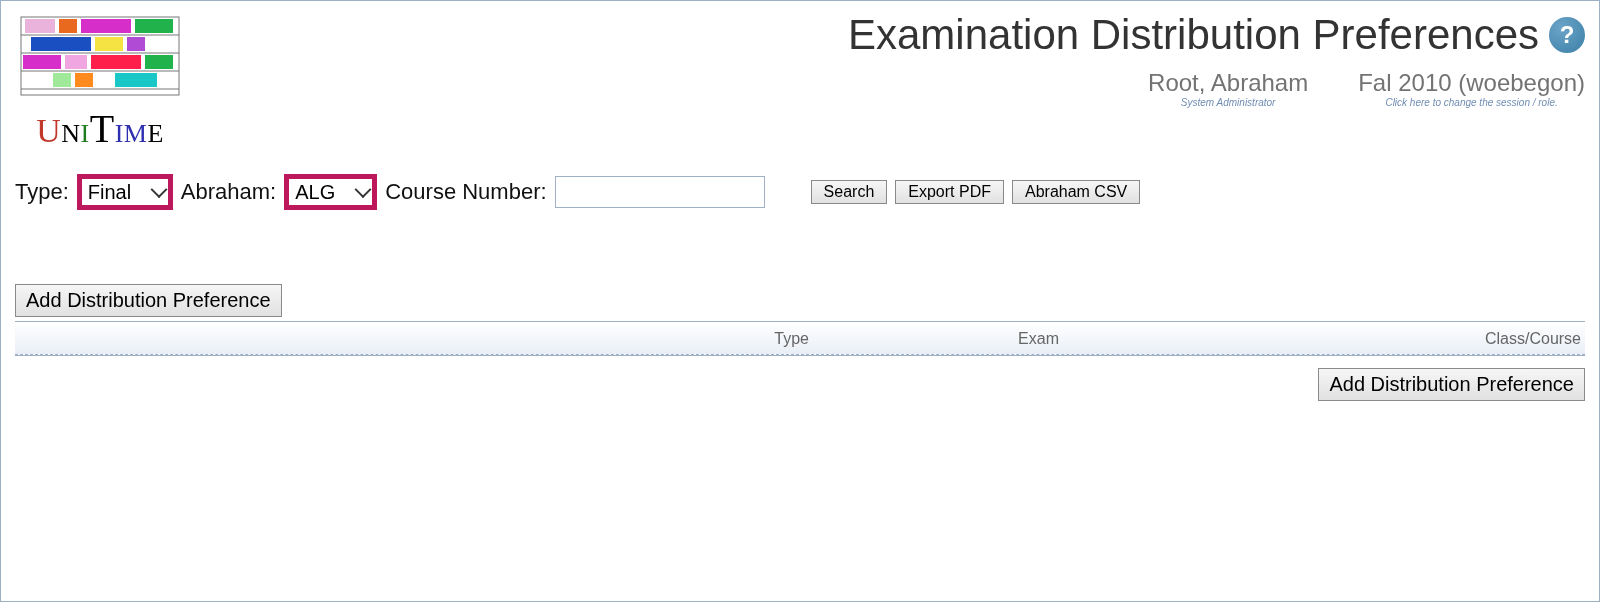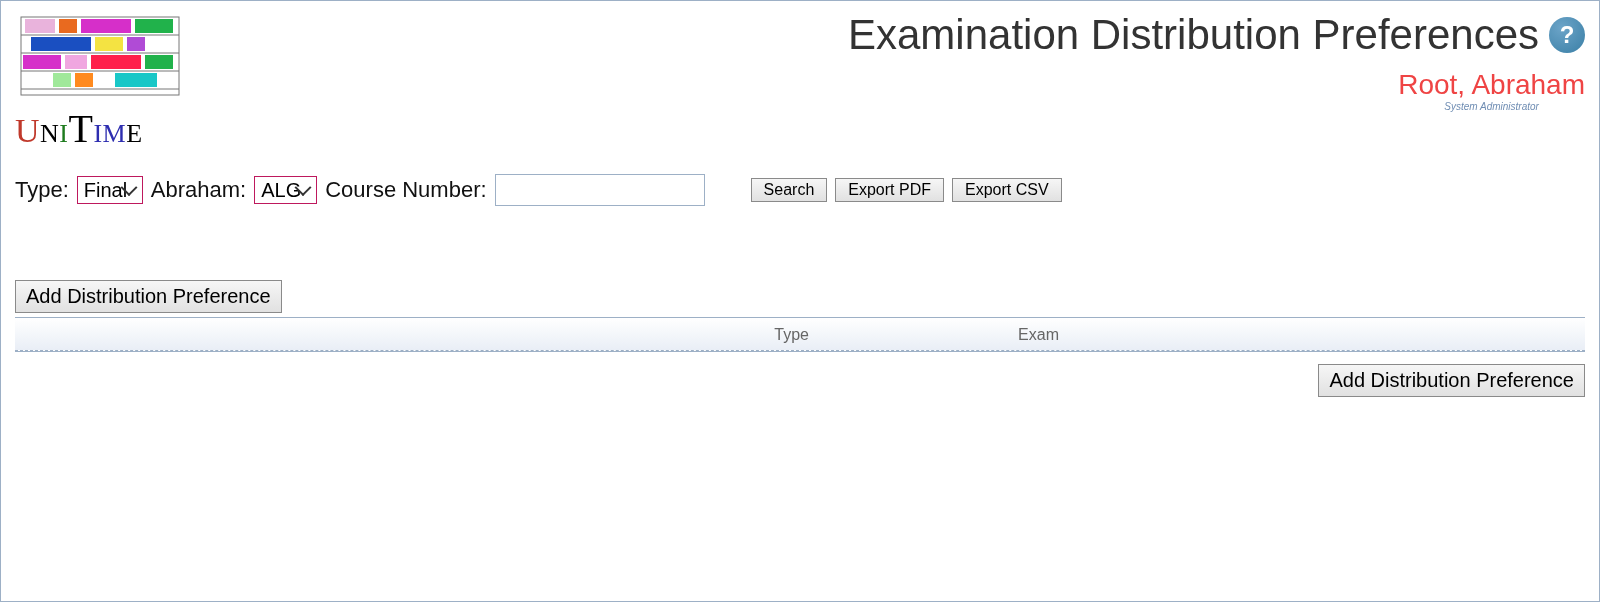--- a/index.html
+++ b/index.html
@@ -14,21 +14,21 @@
       border: 1px solid #9db0c6;
       padding: 10px 14px;
       position: relative;
     }
     .top {
       display: flex;
       align-items: flex-start;
       justify-content: space-between;
       margin-bottom: 22px;
     }
-    .logo-col { display: flex; flex-direction: column; }
+    .logo-col { display: flex; flex-direction: column; text-align: center; }
     .logo-svg { width: 170px; height: 90px; }
     .logo-text {
       font-family: "Comic Sans MS", "Marker Felt", cursive;
       font-size: 34px;
       letter-spacing: 0.5px;
       margin-top: 4px;
       white-space: nowrap;
     }
     .logo-text .u { color: #c0392b; }
     .logo-text .n { color: #000; font-size: 26px; }
@@ -54,39 +54,39 @@
       height: 36px;
       border-radius: 50%;
       background: radial-gradient(circle at 35% 30%, #6ca4c8, #3a7fa6);
       color: #fff;
       font-weight: bold;
       font-size: 24px;
       cursor: pointer;
     }
     .identity { display: flex; justify-content: flex-end; gap: 50px; margin-top: 10px; }
     .identity-block { text-align: center; }
-    .identity-name { font-size: 28px; color: #ef4444; }
+    .identity-name { font-size: 24px; color: #737373; }
     .identity-sub {
       font-size: 10px;
       font-style: italic;
       color: #6f8db3;
       cursor: pointer;
     }
     .toolbar {
       display: flex;
       align-items: center;
       gap: 8px;
       font-size: 22px;
       margin-bottom: 74px;
     }
     .toolbar label { color: #111; }
     .sel {
       font-size: 20px;
-      padding: 2px 14px 2px 6px;
-      border: 1px solid #be185d;
+      padding: 2px 36px 2px 6px;
+      border: 5px solid #be185d;
       background: #fff;
       appearance: none;
       position: relative;
     }
     .sel-wrap { position: relative; display: inline-block; }
     .sel-wrap::after {
       content: "";
       position: absolute;
       right: 8px;
       top: 50%;
@@ -179,20 +179,24 @@
     <div class="page-title-col">
       <div class="page-title">
         <span>Examination Distribution Preferences</span>
         <span class="help-icon" title="Help">?</span>
       </div>
       <div class="identity">
         <div class="identity-block">
           <div class="identity-name">Root, Abraham</div>
           <div class="identity-sub">System Administrator</div>
         </div>
+        <div class="identity-block">
+          <div class="identity-name">Fal 2010 (woebegon)</div>
+          <div class="identity-sub">Click here to change the session / role.</div>
+        </div>
       </div>
     </div>
   </div>
 
   <div class="toolbar">
     <label>Type:</label>
     <span class="sel-wrap">
       <select class="sel">
         <option>Final</option>
       </select>
@@ -201,29 +205,30 @@
     <span class="sel-wrap">
       <select class="sel">
         <option>ALG</option>
       </select>
     </span>
     <label>Course Number:</label>
     <input type="text" class="txt" value="" style="">
     <span class="gap30"></span>
     <button class="btn">Search</button>
     <button class="btn">Export PDF</button>
-    <button class="btn">Export CSV</button>
+    <button class="btn">Abraham CSV</button>
   </div>
 
   <div class="section-header">
     <button class="btn btn-wide">Add Distribution Preference</button>
   </div>
 
   <div class="table-head">
     <div class="col-type">Type</div>
     <div class="col-exam">Exam</div>
+    <div class="col-class">Class/Course</div>
   </div>
 
 
   <div class="footer-bar">
     <button class="btn btn-wide">Add Distribution Preference</button>
   </div>
 </div>
 
 </body></html>

